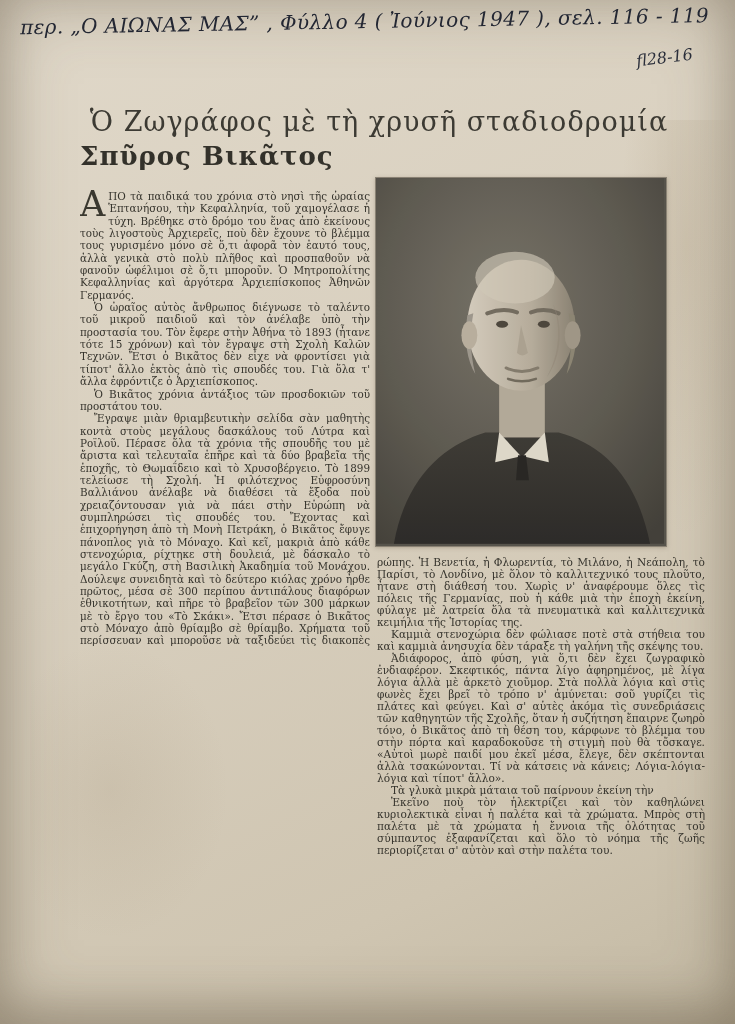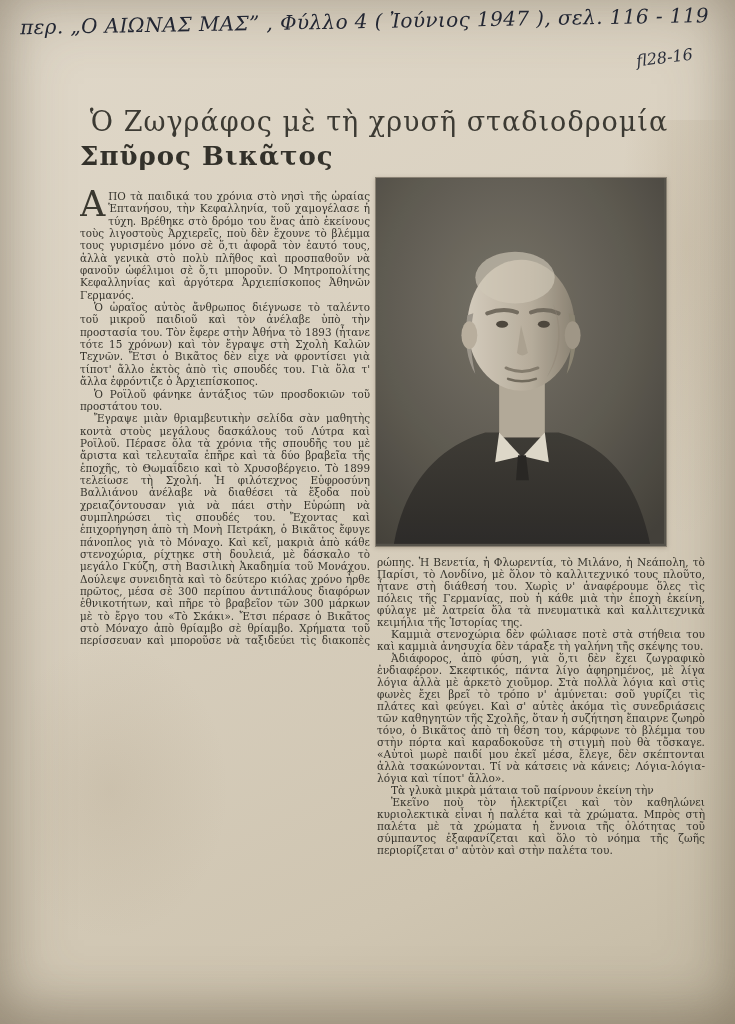--- a/index.html
+++ b/index.html
@@ -75,21 +75,21 @@
 
   <div class="handwriting-header">περ. „Ο ΑΙΩΝΑΣ ΜΑΣ” , Φύλλο 4 ( Ἰούνιος 1947 ), σελ. 116 - 119</div>
   <div class="handwriting-corner">fl28-16</div>
 
   <h1 class="article-title">Ὁ Ζωγράφος μὲ τὴ χρυσῆ σταδιοδρομία</h1>
   <h2 class="subject-name">Σπῦρος Βικᾶτος</h2>
 
   <div class="col-left">
     <p class="flush"><span class="dropcap">Α</span><span>ΠΟ τὰ παιδικά του χρόνια στὸ νησὶ τῆς ὡραίας Ἑπτανήσου, τὴν Κεφαλληνία, τοῦ χαμογέλασε ἡ τύχη. Βρέθηκε στὸ δρόμο του ἕνας ἀπὸ ἐκείνους τοὺς λιγοστοὺς Ἀρχιερεῖς, ποὺ δὲν ἔχουνε τὸ βλέμμα τους γυρισμένο μόνο σὲ ὅ,τι ἀφορᾶ τὸν ἑαυτό τους, ἀλλὰ γενικὰ στὸ πολὺ πλῆθος καὶ προσπαθοῦν νὰ φανοῦν ὠφέλιμοι σὲ ὅ,τι μποροῦν. Ὁ Μητροπολίτης Κεφαλληνίας καὶ ἀργότερα Ἀρχιεπίσκοπος Ἀθηνῶν Γερμανός.</span></p>
     <p>Ὁ ὡραῖος αὐτὸς ἄνθρωπος διέγνωσε τὸ ταλέντο τοῦ μικροῦ παιδιοῦ καὶ τὸν ἀνέλαβε ὑπὸ τὴν προστασία του. Τὸν ἔφερε στὴν Ἀθήνα τὸ 1893 (ἦτανε τότε 15 χρόνων) καὶ τὸν ἔγραψε στὴ Σχολὴ Καλῶν Τεχνῶν. Ἔτσι ὁ Βικᾶτος δὲν εἶχε νὰ φροντίσει γιὰ τίποτ' ἄλλο ἐκτὸς ἀπὸ τὶς σπουδές του. Γιὰ ὅλα τ' ἄλλα ἐφρόντιζε ὁ Ἀρχιεπίσκοπος.</p>
-    <p>Ὁ Ροϊλοῦ φάνηκε ἀντάξιος τῶν προσδοκιῶν τοῦ προστάτου του.</p>
+    <p>Ὁ Βικᾶτος χρόνια ἀντάξιος τῶν προσδοκιῶν τοῦ προστάτου του.</p>
     <p>Ἔγραψε μιὰν θριαμβευτικὴν σελίδα σὰν μαθητὴς κοντὰ στοὺς μεγάλους δασκάλους τοῦ Λύτρα καὶ Ροϊλοῦ. Πέρασε ὅλα τὰ χρόνια τῆς σπουδῆς του μὲ ἄριστα καὶ τελευταῖα ἐπῆρε καὶ τὰ δύο βραβεῖα τῆς ἐποχῆς, τὸ Θωμαΐδειο καὶ τὸ Χρυσοβέργειο. Τὸ 1899 τελείωσε τὴ Σχολή. Ἡ φιλότεχνος Εὐφροσύνη Βαλλιάνου ἀνέλαβε νὰ διαθέσει τὰ ἔξοδα ποὺ χρειαζόντουσαν γιὰ νὰ πάει στὴν Εὐρώπη νὰ συμπληρώσει τὶς σπουδές του. Ἔχοντας καὶ ἐπιχορήγηση ἀπὸ τὴ Μονὴ Πετράκη, ὁ Βικᾶτος ἔφυγε πάνοπλος γιὰ τὸ Μόναχο. Καὶ κεῖ, μακριὰ ἀπὸ κάθε στενοχώρια, ρίχτηκε στὴ δουλειά, μὲ δάσκαλο τὸ μεγάλο Γκύζη, στὴ Βασιλικὴ Ἀκαδημία τοῦ Μονάχου. Δούλεψε συνειδητὰ καὶ τὸ δεύτερο κιόλας χρόνο ἦρθε πρῶτος, μέσα σὲ 300 περίπου ἀντιπάλους διαφόρων ἐθνικοτήτων, καὶ πῆρε τὸ βραβεῖον τῶν 300 μάρκων μὲ τὸ ἔργο του «Τὸ Σκάκι». Ἔτσι πέρασε ὁ Βικᾶτος στὸ Μόναχο ἀπὸ θρίαμβο σὲ θρίαμβο. Χρήματα τοῦ περίσσευαν καὶ μποροῦσε νὰ ταξιδεύει τὶς διακοπὲς σὲ ἄλλα μεγάλα καλλιτεχνικὰ καὶ πνευματικὰ κέντρα τῆς Εὐ-</p>
   </div>
 
   <figure class="photo">
     <svg viewBox="0 0 290 368" width="288" height="366" xmlns="http://www.w3.org/2000/svg">
       <defs>
         <radialGradient id="bg" cx="45%" cy="35%" r="80%">
           <stop offset="0%" stop-color="#716d63"></stop>
           <stop offset="55%" stop-color="#57544b"></stop>
           <stop offset="100%" stop-color="#3a3832"></stop>

